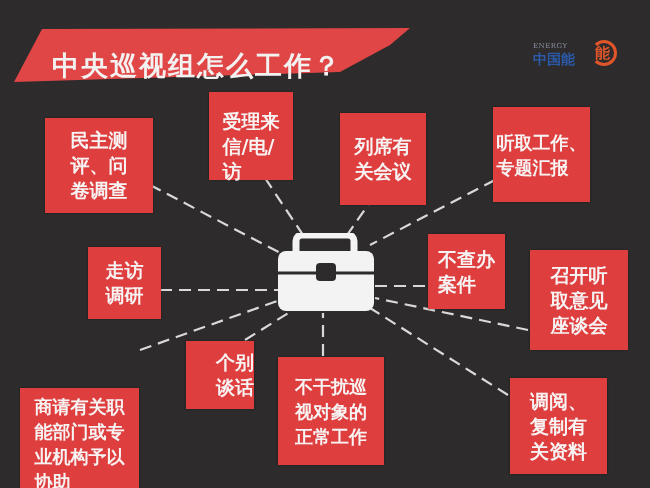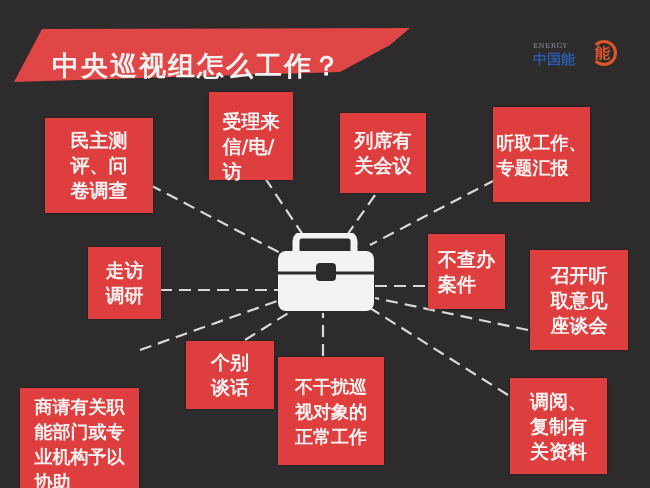--- a/index.html
+++ b/index.html
@@ -57,21 +57,21 @@
 <div class="box" style="left:45px;top:118px;width:108px;height:95px;">
   <span>民主测
 评、问
 卷调查</span>
 </div>
 <div class="box" style="left:209px;top:92px;width:84px;height:88px;align-items:center;padding-top:20px;">
   <span>受理来
 信/电/
 访</span>
 </div>
-<div class="box" style="left:340px;top:113px;width:86px;height:80px;">
+<div class="box" style="left:340px;top:113px;width:86px;height:92px;">
   <span>列席有
 关会议</span>
 </div>
 <div class="box" style="left:493px;top:107px;width:97px;height:95px;font-size:18px;">
   <span>听取工作、
 专题汇报</span>
 </div>
 <div class="box" style="left:88px;top:247px;width:73px;height:72px;">
   <span>走访
 调研</span>
@@ -84,21 +84,21 @@
   <span>召开听
 取意见
 座谈会</span>
 </div>
 <div class="box" style="left:20px;top:340px;width:119px;height:130px;font-size:18px;align-items:flex-start;padding-top:6px;margin-top:48px;">
   <span>商请有关职
 能部门或专
 业机构予以
 协助</span>
 </div>
-<div class="box" style="left:186px;top:341px;width:88px;height:68px;">
+<div class="box" style="left:186px;top:341px;width:68px;height:68px;justify-content:flex-end;">
   <span>个别
 谈话</span>
 </div>
 <div class="box" style="left:278px;top:357px;width:106px;height:108px;font-size:18px;">
   <span>不干扰巡
 视对象的
 正常工作</span>
 </div>
 <div class="box" style="left:510px;top:378px;width:97px;height:96px;">
   <span>调阅、

